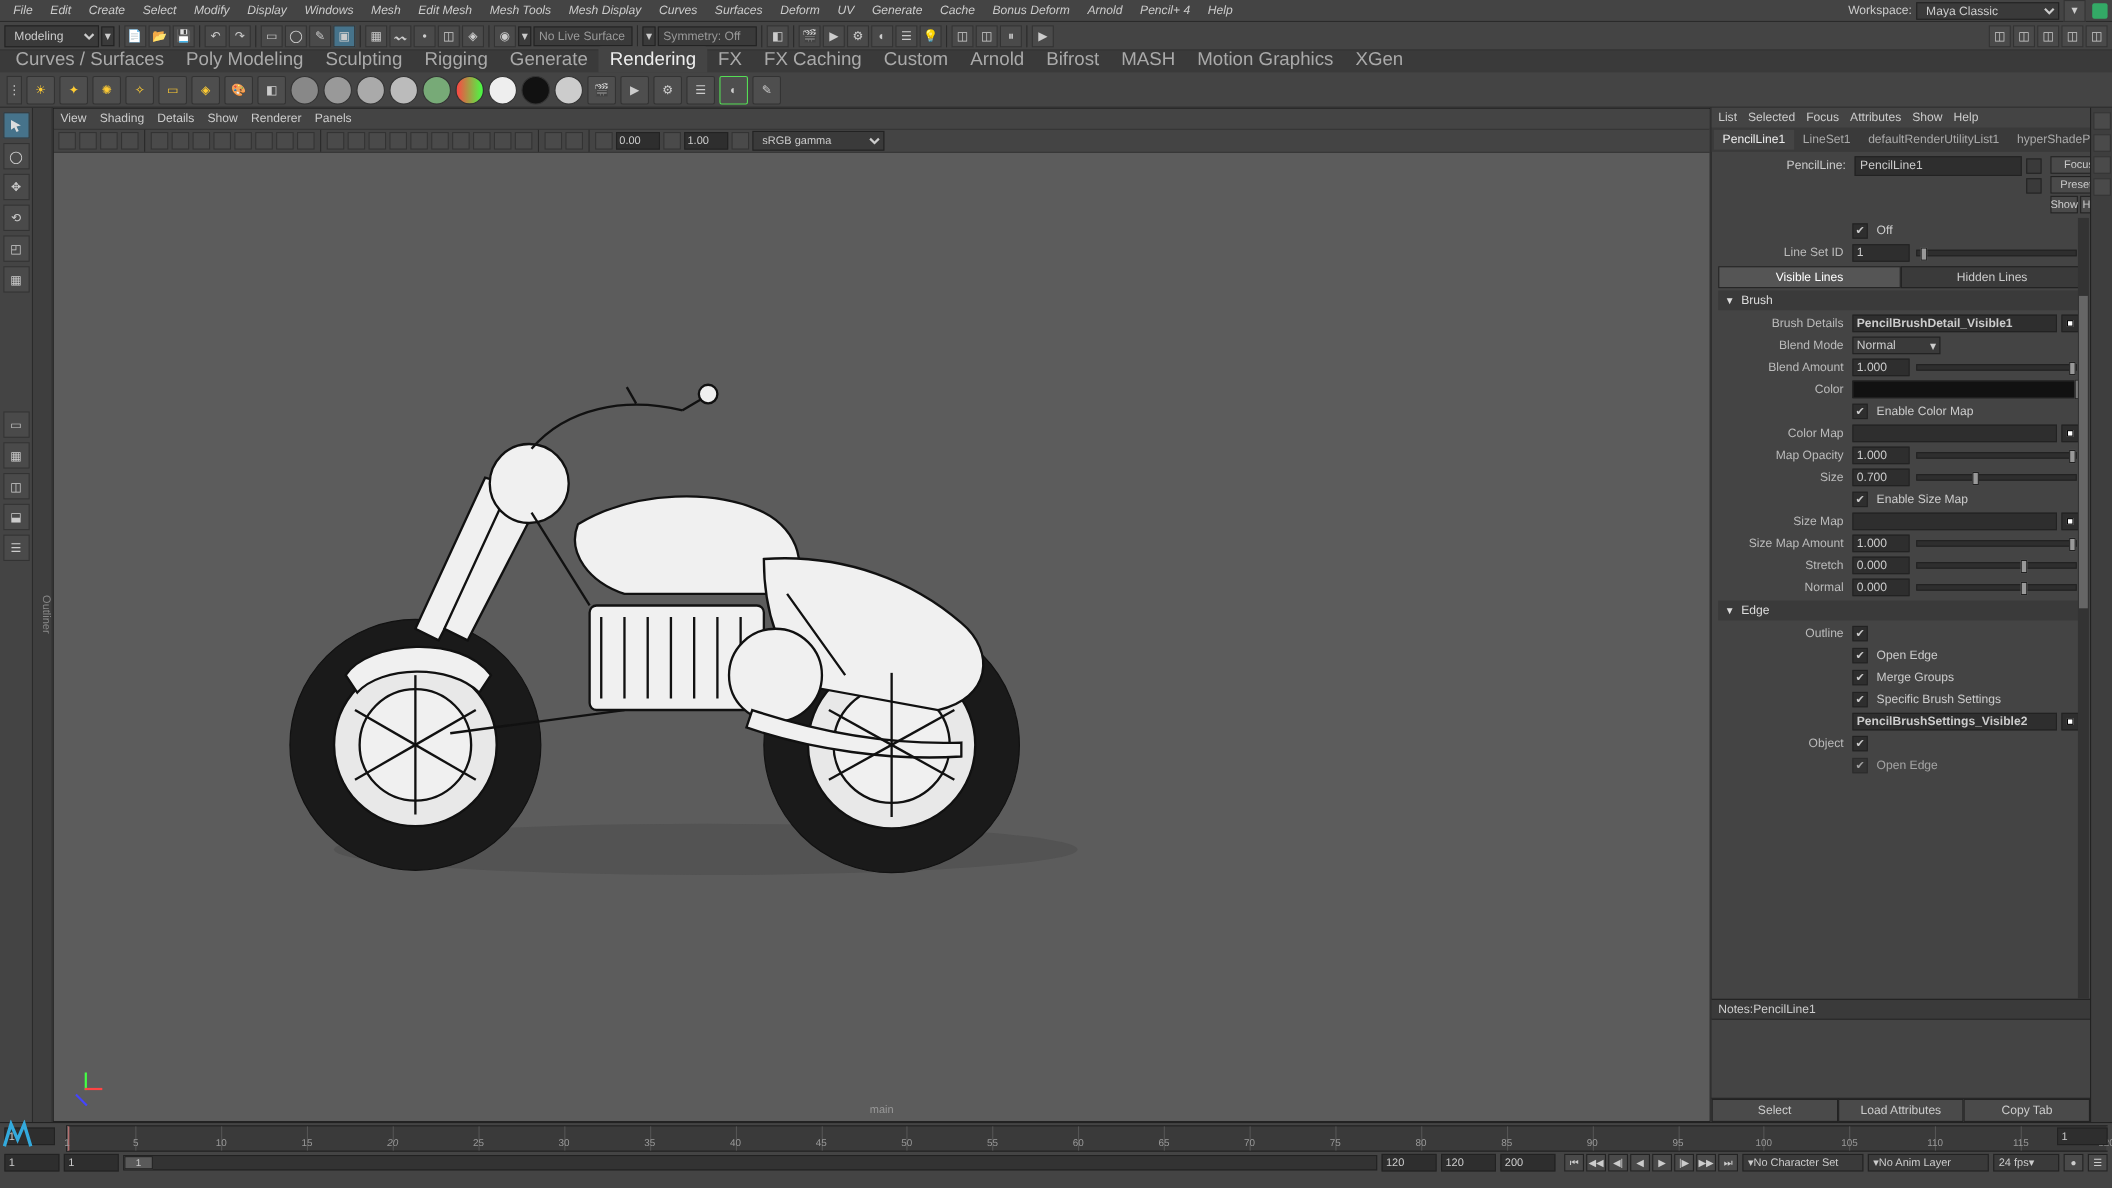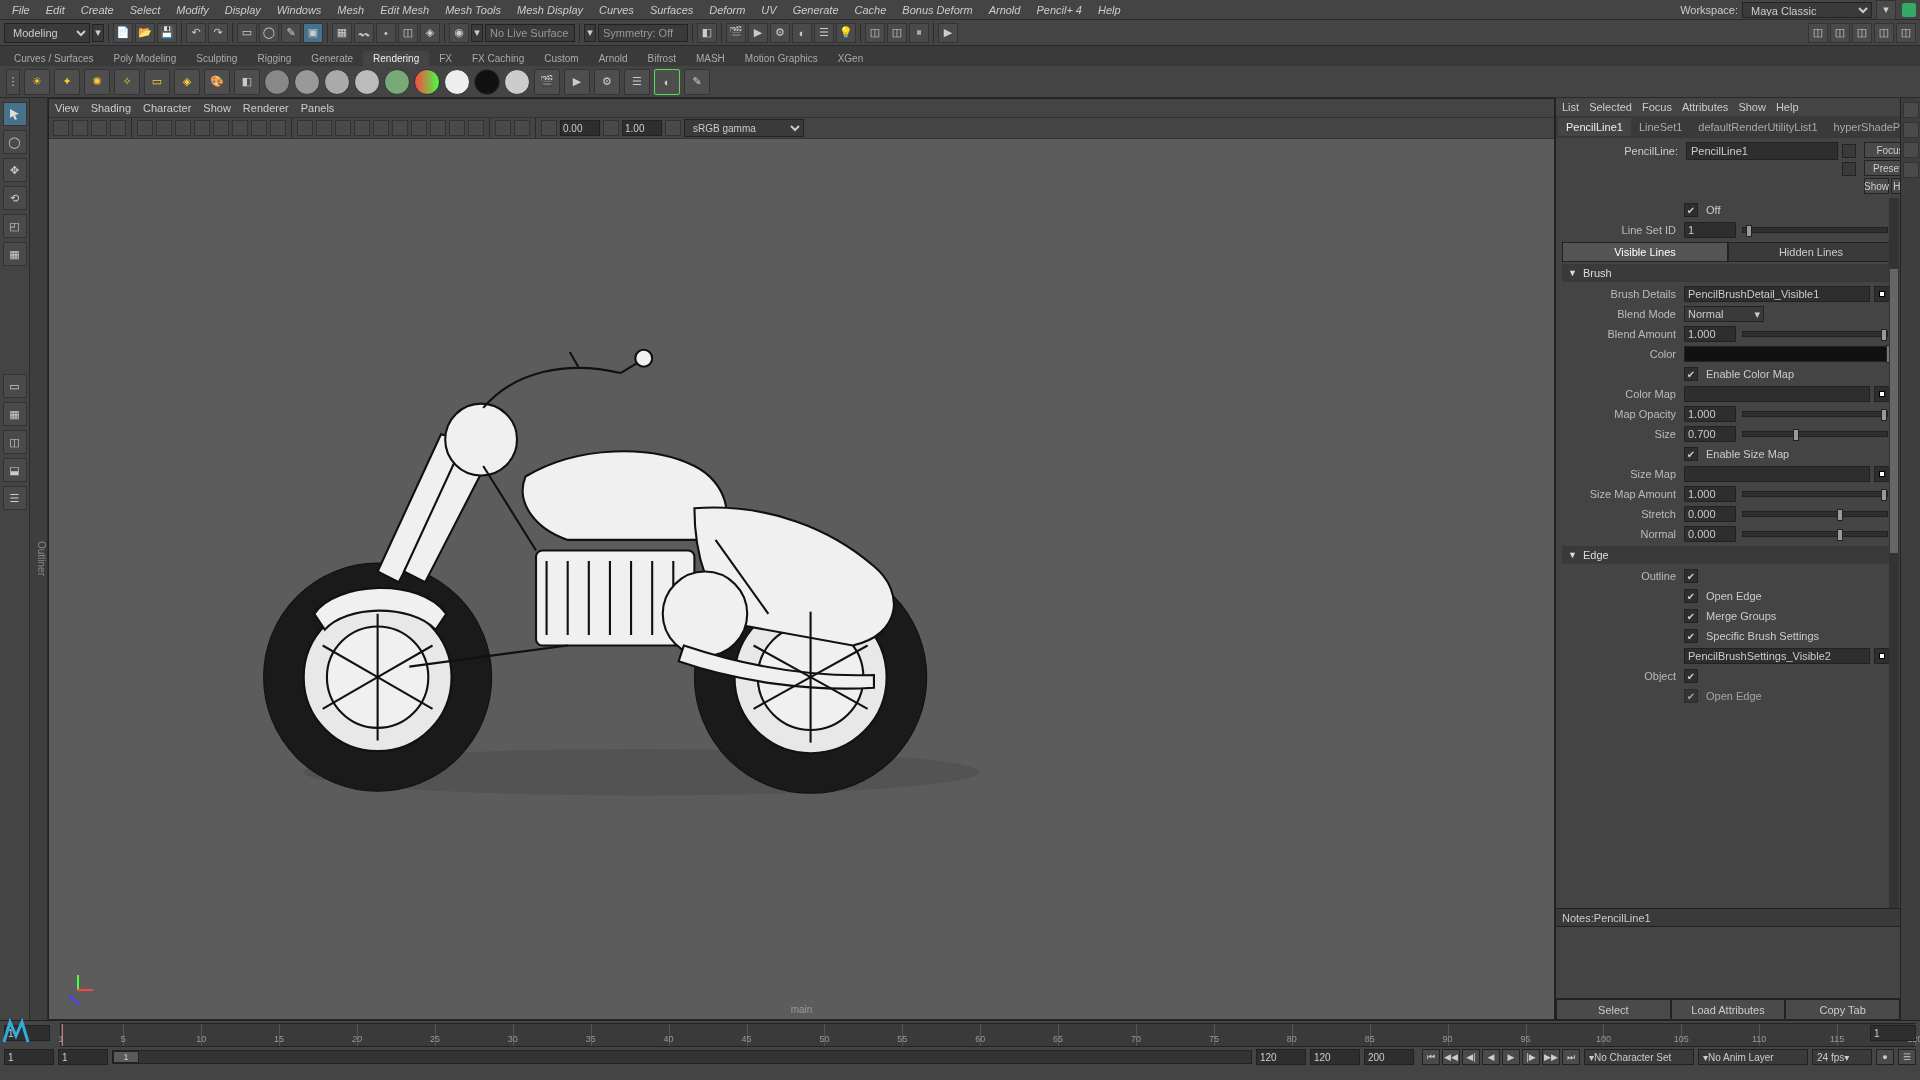--- a/index.html
+++ b/index.html
@@ -17,21 +17,21 @@
 .shelf-row { height: 26px; background: #444; display: flex; align-items: center; padding: 0 4px; border-bottom: 1px solid #2a2a2a; gap: 2px; }
 .mode-select { background: #3a3a3a; border: 1px solid #222; color: #ccc; height: 20px; width: 86px; font-size: 11px; padding: 0 4px; }
 .shelf-btn { width: 20px; height: 20px; background: #4a4a4a; border: 1px solid #333; display: inline-flex; align-items: center; justify-content: center; }
 .shelf-btn.active { background: #46738b; }
 .shelf-sep { width: 1px; height: 20px; background: #2a2a2a; margin: 0 2px; }
 .shelf-text { background: #3a3a3a; border: 1px solid #222; color: #999; height: 18px; padding: 0 4px; font-size: 11px; }
 .shelf-drop { width: 12px; height: 18px; background: #3a3a3a; border: 1px solid #222; display: inline-flex; align-items: center; justify-content: center; }
 
 
 .shelf-tabs { height: 20px; background: #3a3a3a; display: flex; align-items: flex-end; padding: 0 4px; gap: 0; }
-.shelf-tab { padding: 2px 10px; font-size: 10px; color: #aaa; cursor: default; border-top-left-radius: 3px; border-top-right-radius: 3px; margin-top: 24px; }
+.shelf-tab { padding: 2px 10px; font-size: 17px; color: #aaa; cursor: default; border-top-left-radius: 3px; border-top-right-radius: 3px; margin-top: 24px; }
 .shelf-tab.active { background: #444; color: #eee; }
 
 
 .shelf-icons { height: 32px; background: #444; display: flex; align-items: center; padding: 2px 6px; gap: 4px; border-bottom: 1px solid #2a2a2a; }
 .shelf-icon { width: 26px; height: 26px; background: #4e4e4e; border: 1px solid #333; border-radius: 2px; display: inline-flex; align-items: center; justify-content: center; }
 .shelf-icon.round { border-radius: 50%; }
 
 
 .main { position: absolute; top: 98px; left: 0; right: 0; bottom: 60px; display: flex; }
 
@@ -87,21 +87,21 @@
 .collapse-header .tri { margin-right: 6px; font-size: 9px; }
 
 .attr-row { display: flex; align-items: center; height: 20px; padding: 0 10px 0 6px; gap: 4px; }
 .attr-row .albl { width: 118px; text-align: right; font-size: 11px; color: #bbb; padding-right: 4px; }
 .attr-num { width: 52px; height: 16px; background: #2e2e2e; border: 1px solid #222; color: #ccc; font-size: 11px; padding: 0 3px; }
 .attr-slider { flex: 1; height: 6px; background: #2e2e2e; border: 1px solid #222; position: relative; margin: 0 2px; }
 .attr-slider .thumb { position: absolute; top: -3px; width: 6px; height: 12px; background: #999; border: 1px solid #222; }
 .attr-swatch { flex: 1; height: 16px; background: #111; border: 1px solid #222; position: relative; }
 .attr-swatch .thumb { position: absolute; right: -3px; top: -2px; width: 6px; height: 18px; background: #777; border: 1px solid #222; }
 .attr-check { width: 14px; height: 14px; background: #2e2e2e; border: 1px solid #222; display: inline-flex; align-items: center; justify-content: center; font-size: 10px; color: #ccc; margin-right: 4px; }
-.attr-text { flex: 1; height: 16px; background: #2e2e2e; border: 1px solid #222; color: #ccc; font-size: 11px; padding: 0 3px; display: flex; align-items: center; }
+.attr-text { flex: 1; height: 16px; background: #2e2e2e; border: 1px solid #222; color: #ccc; font-size: 11px; padding: 0 3px; display: flex; align-items: center; font-weight: bold; }
 .attr-drop { flex: 1; height: 16px; background: #3a3a3a; border: 1px solid #222; color: #ccc; font-size: 11px; padding: 0 3px; display: flex; align-items: center; justify-content: space-between; }
 .map-btn { width: 16px; height: 16px; background: #2e2e2e; border: 1px solid #222; display: inline-flex; align-items: center; justify-content: center; }
 .map-btn .dot { width: 6px; height: 6px; background: #fff; border: 1px solid #000; }
 
 .notes { height: 18px; background: #3a3a3a; padding: 0 6px; display: flex; align-items: center; font-size: 11px; color: #ccc; border-top: 1px solid #222; }
 .notes-area { height: 72px; background: #444; border-top: 1px solid #222; }
 
 .bottom-btns { display: flex; height: 22px; border-top: 1px solid #222; }
 .bottom-btn { flex: 1; background: #4a4a4a; border: 1px solid #222; display: flex; align-items: center; justify-content: center; font-size: 11px; }
 
@@ -280,21 +280,21 @@
     <div class="left-tool">⬓</div>
     <div class="left-tool">☰</div>
   </div>
 
   <div class="outliner-strip">Outliner</div>
 
   <div class="viewport-panel">
     <div class="viewport-menus">
       <span>View</span>
       <span>Shading</span>
-      <span>Character</span>
+      <span>Details</span>
       <span>Show</span>
       <span>Renderer</span>
       <span>Panels</span>
     </div>
     <div class="viewport-toolbar">
       <span class="vp-btn"></span>
       <span class="vp-btn"></span>
       <span class="vp-btn"></span>
       <span class="vp-btn"></span>
       <span class="shelf-sep"></span>

